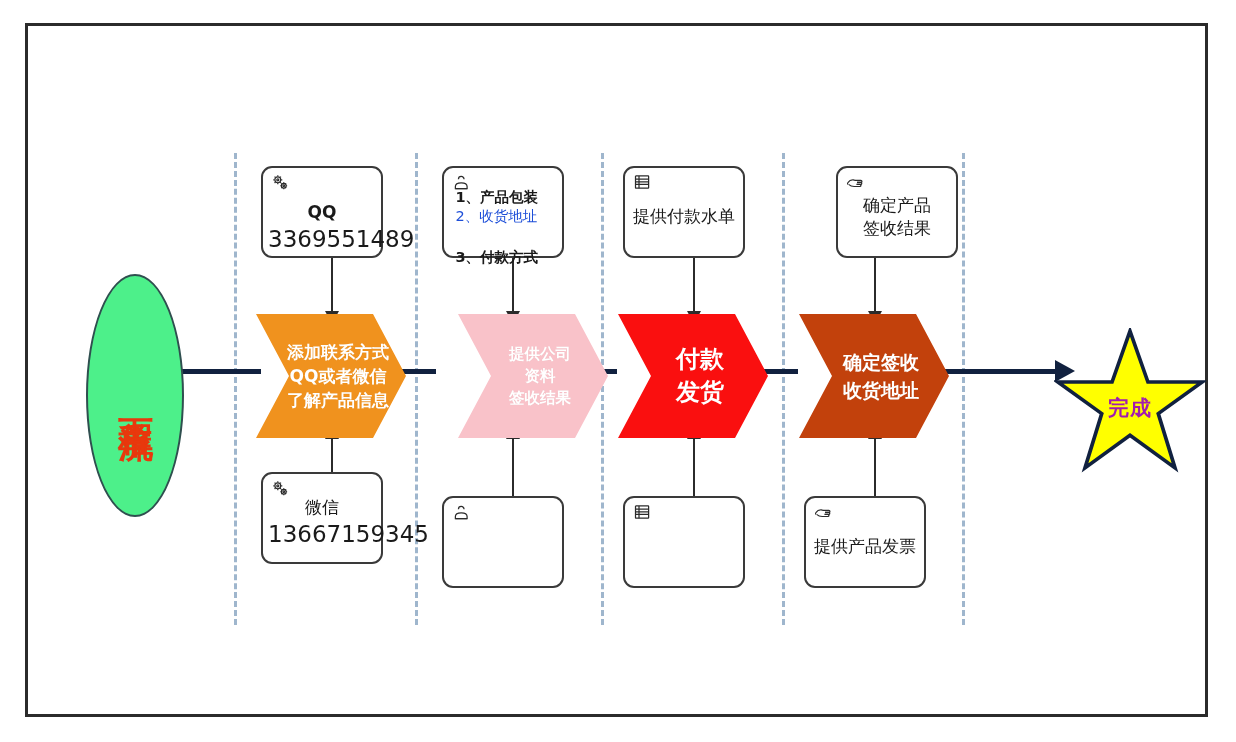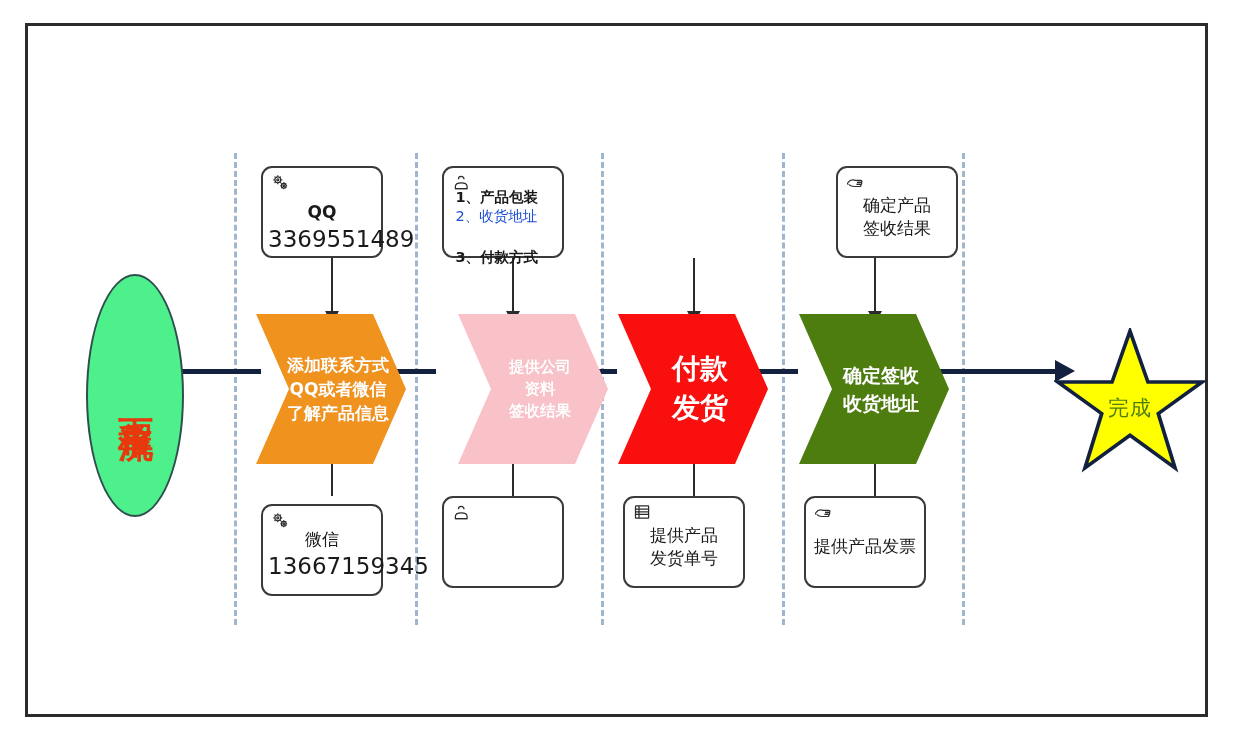--- a/index.html
+++ b/index.html
@@ -132,21 +132,21 @@
   .note .gray { color: #1d4ed8; }
   .note .big  { font-size: 17px; }
   .note .mono-num { font-size: 23px; }
   .note.list .note-body { text-align: left; padding-left: 13px; font-size: 14.5px; }
   .note.list-indent .note-body { text-align: left; padding-left: 18px; }
 
   
   .chevron {
     position: absolute;
     width: 150px;
-    height: 150px;
+    height: 124px;
     display: flex;
     align-items: center;
     justify-content: center;
     clip-path: polygon(0% 0%, 78% 0%, 100% 50%, 78% 100%, 0% 100%, 22% 50%);
     text-align: center;
   }
   .chevron .ctext {
     color: #ffffff;
     font-weight: bold;
     font-size: 17px;
@@ -164,22 +164,22 @@
     top: 302px;
     width: 152px;
     height: 146px;
   }
   .star-label {
     position: absolute;
     left: 0;
     top: 66px;
     width: 152px;
     text-align: center;
-    color: #4d7c0f;
-    font-weight: normal;
+    color: #a21caf;
+    font-weight: bold;
     font-size: 21px;
     letter-spacing: 1px;
   }
 </style>
 </head>
 <body>
 
 <div id="canvas">
   <div class="frame">
 
@@ -236,21 +236,21 @@
     </div>
 
     <div class="chevron" style="left:228px; top:288px; background:#f0921e;">
       <span class="ctext">
         <span class="line">添加联系方式</span>
         <span class="line">QQ或者微信</span>
         <span class="line">了解产品信息</span>
       </span>
     </div>
 
-    <div class="note" style="left:233px; top:478px;">
+    <div class="note" style="left:233px; top:446px;">
       <span class="note-icon">
         <svg viewBox="0 0 24 24" width="22" height="22" fill="none" stroke="#2b2b2b" stroke-width="1.3">
           <circle cx="8.5" cy="8.5" r="3.2"></circle>
             <circle cx="8.5" cy="8.5" r="1.1"></circle>
           <path d="M8.5 3.6v1.3M8.5 12.1v1.3M3.6 8.5h1.3M12.1 8.5h1.3M5 5l.9.9M11.1 11.1l.9.9M12 5l-.9.9M5.9 11.1L5 12"></path>
           <circle cx="15" cy="15" r="2.6"></circle>
             <circle cx="15" cy="15" r="0.9"></circle>
           <path d="M15 11.3v1.1M15 17.6v1.1M11.3 15h1.1M17.6 15h1.1M12.4 12.4l.8.8M16.8 16.8l.8.8M17.6 12.4l-.8.8M13.2 16.8l-.8.8"></path>
         </svg>
       </span>
@@ -286,59 +286,66 @@
     <div class="note list list-indent" style="left:414px; top:470px;">
       <span class="note-icon">
         <svg viewBox="0 0 24 24" width="21" height="21" fill="none" stroke="#2b2b2b" stroke-width="1.4">
           <path d="M8.5 8.2a3.2 3.2 0 1 1 6.4 0"></path>
           <path d="M5 19v-2.3c0-2.6 3.1-4.2 6.7-4.2s6.7 1.6 6.7 4.2V19z"></path>
           <path d="M5 19h13.4"></path>
         </svg>
       </span>
     </div>
 
-
-    <div class="chevron" style="left:590px; top:288px; background:#fa0f0f;">
-      <span class="ctext" style="font-size:28px; line-height:1.38;">
-        <span class="line">付款</span>
-        <span class="line">发货</span>
-      </span>
-    </div>
-
-    <div class="note" style="left:595px; top:470px;">
+    <div class="note" style="left:595px; top:140px;">
       <span class="note-icon">
         <svg viewBox="0 0 24 24" width="21" height="21" fill="none" stroke="#2b2b2b" stroke-width="1.4">
           <rect x="4" y="4.5" width="15" height="14" rx="0.6"></rect>
           <path d="M4 8.2h15M4 11.3h15M4 14.2h15M8 4.5v14"></path>
         </svg>
       </span>
       <span class="note-body">
-        <span class="line big">提供产品</span>
-        <span class="line big">发货单号</span>
+        <span class="line big">提供付款水单</span>
+      </span>
+    </div>
+
+    <div class="chevron" style="left:590px; top:288px; background:#fa0f0f;">
+      <span class="ctext" style="font-size:24px; line-height:1.38;">
+        <span class="line">付款</span>
+        <span class="line">发货</span>
+      </span>
+    </div>
+
+    <div class="note" style="left:595px; top:470px;">
+      <span class="note-icon">
+        <svg viewBox="0 0 24 24" width="21" height="21" fill="none" stroke="#2b2b2b" stroke-width="1.4">
+          <rect x="4" y="4.5" width="15" height="14" rx="0.6"></rect>
+          <path d="M4 8.2h15M4 11.3h15M4 14.2h15M8 4.5v14"></path>
+        </svg>
       </span>
     </div>
 
     <div class="note" style="left:776px; top:140px;margin-left:32px;">
       <span class="note-icon">
         <svg viewBox="0 0 24 24" width="22" height="22" fill="none" stroke="#2b2b2b" stroke-width="1.3">
           <path d="M3.2 11.5c1.6-2.2 3.6-3 5.4-2.9"></path>
           <path d="M8.6 8.6c1-.1 1.8.2 2.3.6"></path>
           <path d="M10.9 9.2h6.4c.7 0 1.2.5 1.2 1.1s-.5 1.1-1.2 1.1h-4.2"></path>
           <path d="M13.1 11.4h4c.7 0 1.2.5 1.2 1.1s-.5 1.1-1.2 1.1h-4.4"></path>
           <path d="M12.7 13.6h3.5c.7 0 1.2.5 1.2 1.1s-.5 1.1-1.2 1.1H10c-2.4 0-4.4-.8-6.1-2.3"></path>
           <path d="M3.2 11.5c-.5 1-.5 1.9-.1 2"></path>
         </svg>
       </span>
       <span class="note-body">
         <span class="line big">确定产品</span>
         <span class="line big">签收结果</span>
       </span>
     </div>
 
-    <div class="chevron" style="left:771px; top:288px; background:#4d7c0f;justify-content:center;">
+    <div class="chevron" style="left:771px; top:288px; background:#c2410c;justify-content:center;">
       <span class="ctext" style="font-size:19px; line-height:1.5;">
         <span class="line">确定签收</span>
         <span class="line">收货地址</span>
       </span>
     </div>
 
     <div class="note" style="left:776px; top:470px;">
       <span class="note-icon">
         <svg viewBox="0 0 24 24" width="22" height="22" fill="none" stroke="#2b2b2b" stroke-width="1.3">
           <path d="M3.2 11.5c1.6-2.2 3.6-3 5.4-2.9"></path>

